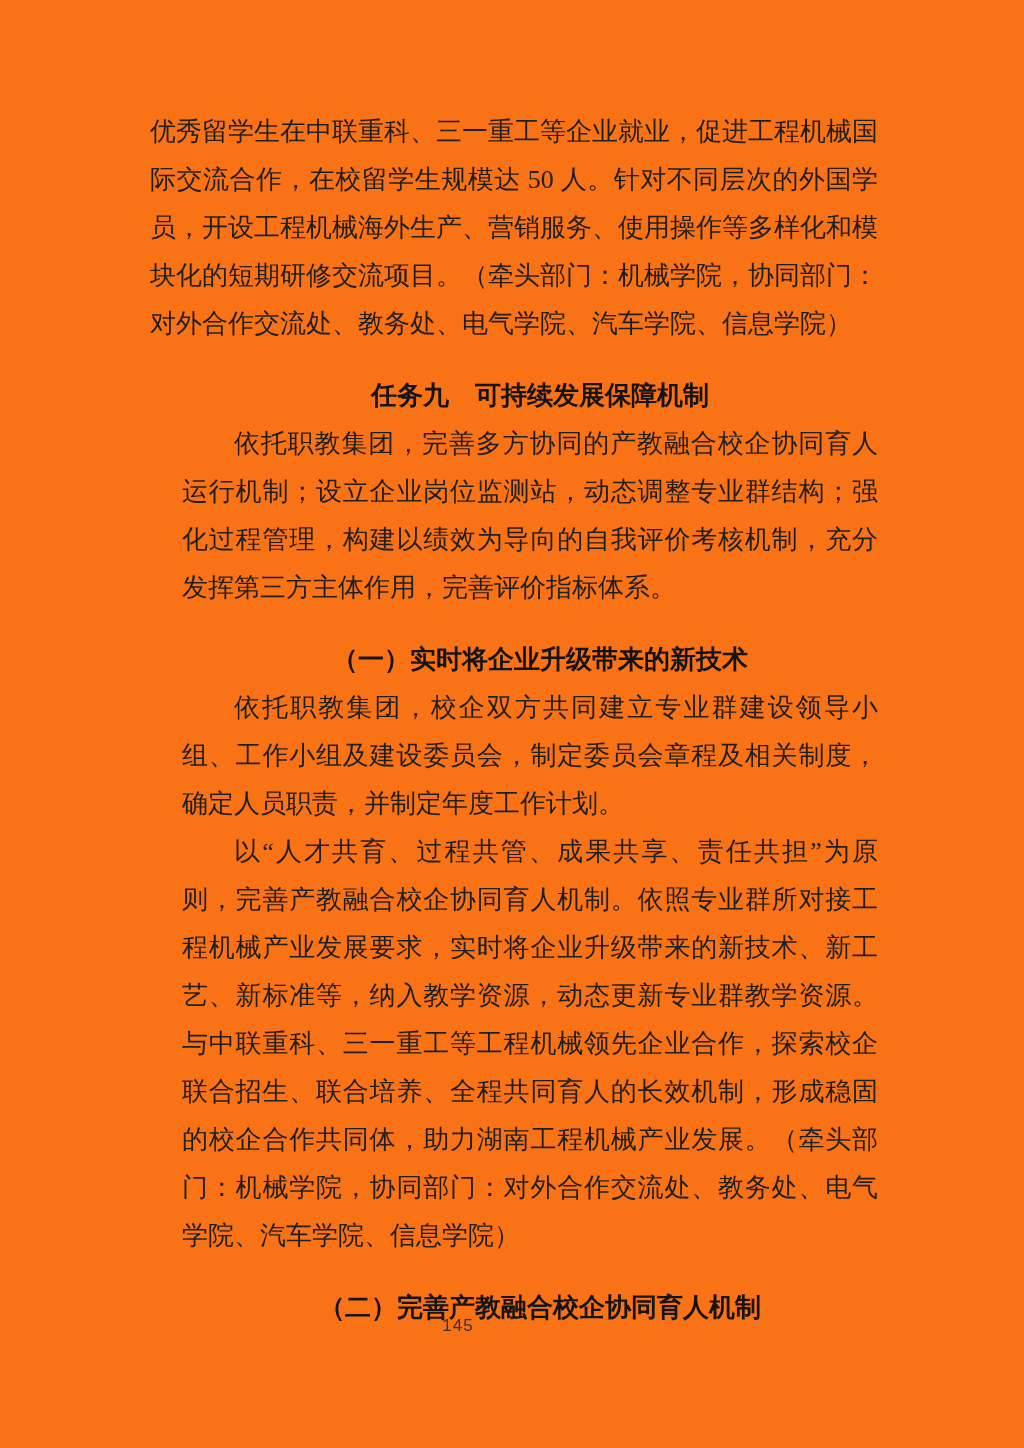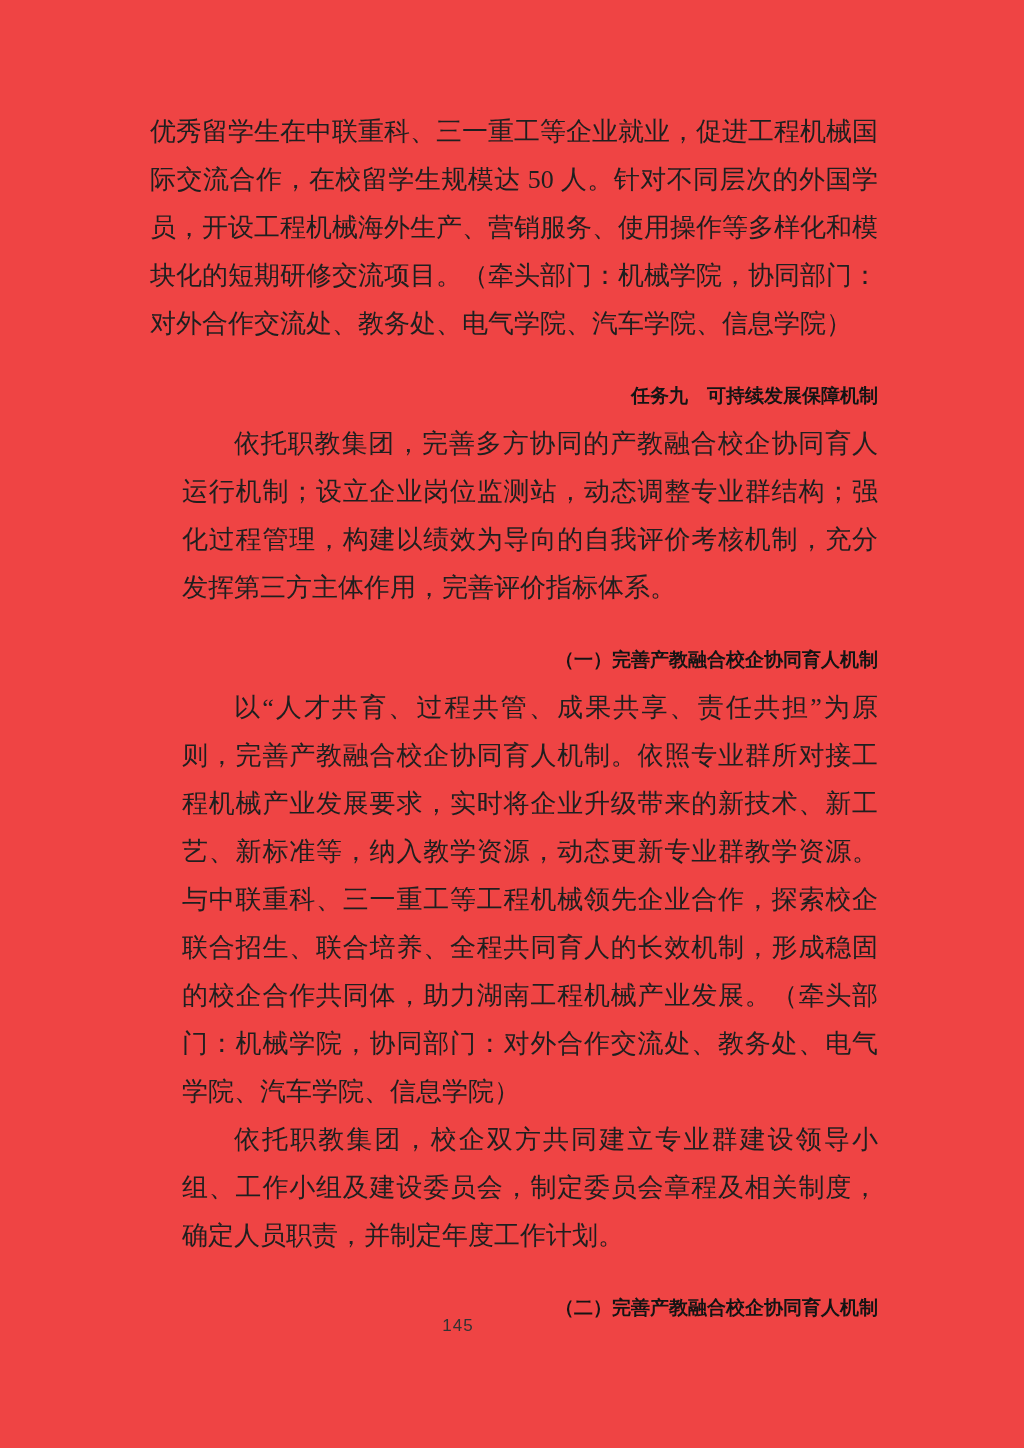--- a/index.html
+++ b/index.html
@@ -10,21 +10,21 @@
     width: 1024px;
     height: 1448px;
     background: #ffffff;
     position: relative;
     overflow: hidden;
     font-family: "Liberation Serif", "DejaVu Serif", serif;
   }
   .page {
     position: absolute;
     inset: 0;
-    background: #ef4444;
+    background: #f97316;
   }
   .content {
     position: absolute;
     left: 150px;
     top: 108px;
     width: 728px;
     color: #1f1f1f;
   }
   .para {
     margin: 0;
@@ -32,25 +32,25 @@
     line-height: 48px;
     text-align: justify;
     text-justify: inter-ideograph;
   }
   .indent {
     text-indent: 2em;
     margin-left: 32px;
   }
   .heading {
     margin: 24px 0 0 0;
-    font-size: 19px;
+    font-size: 26px;
     line-height: 48px;
     font-weight: 700;
     text-indent: 2em;
-    text-align: right;
+    text-align: center;
     color: #141414;
   }
   .footer {
     position: absolute;
     left: 0;
     top: 1316px;
     width: 916px;
     text-align: center;
   }
   .page-number {
@@ -61,21 +61,21 @@
   }
 </style>
 </head>
 <body>
 
 <div class="page">
   <main class="content">
     <p class="para">优秀留学生在中联重科、三一重工等企业就业，促进工程机械国际交流合作，在校留学生规模达 50 人。针对不同层次的外国学员，开设工程机械海外生产、营销服务、使用操作等多样化和模块化的短期研修交流项目。（牵头部门：机械学院，协同部门：对外合作交流处、教务处、电气学院、汽车学院、信息学院）</p>
     <h2 class="heading">任务九　可持续发展保障机制</h2>
     <p class="para indent">依托职教集团，完善多方协同的产教融合校企协同育人运行机制；设立企业岗位监测站，动态调整专业群结构；强化过程管理，构建以绩效为导向的自我评价考核机制，充分发挥第三方主体作用，完善评价指标体系。</p>
-    <h3 class="heading">（一）完善产教融合校企协同育人机制</h3>
+    <h3 class="heading">（一）实时将企业升级带来的新技术</h3>
+    <p class="para indent">依托职教集团，校企双方共同建立专业群建设领导小组、工作小组及建设委员会，制定委员会章程及相关制度，确定人员职责，并制定年度工作计划。</p>
     <p class="para indent">以“人才共育、过程共管、成果共享、责任共担”为原则，完善产教融合校企协同育人机制。依照专业群所对接工程机械产业发展要求，实时将企业升级带来的新技术、新工艺、新标准等，纳入教学资源，动态更新专业群教学资源。与中联重科、三一重工等工程机械领先企业合作，探索校企联合招生、联合培养、全程共同育人的长效机制，形成稳固的校企合作共同体，助力湖南工程机械产业发展。（牵头部门：机械学院，协同部门：对外合作交流处、教务处、电气学院、汽车学院、信息学院）</p>
-    <p class="para indent">依托职教集团，校企双方共同建立专业群建设领导小组、工作小组及建设委员会，制定委员会章程及相关制度，确定人员职责，并制定年度工作计划。</p>
     <h3 class="heading">（二）完善产教融合校企协同育人机制</h3>
   </main>
   <footer class="footer">
     <span class="page-number">145</span>
   </footer>
 </div>
 
 </body></html>

